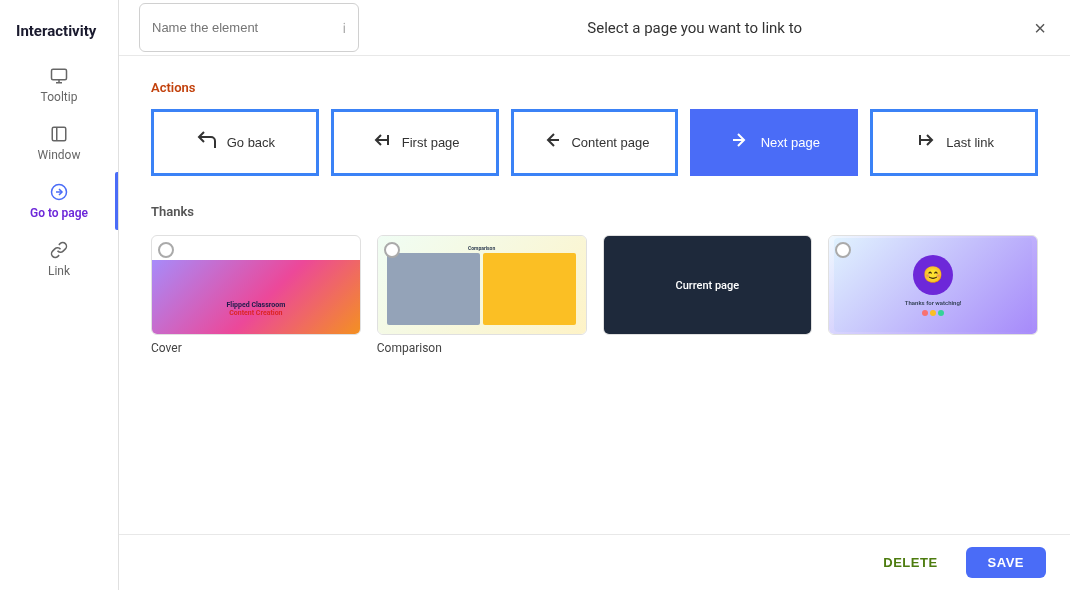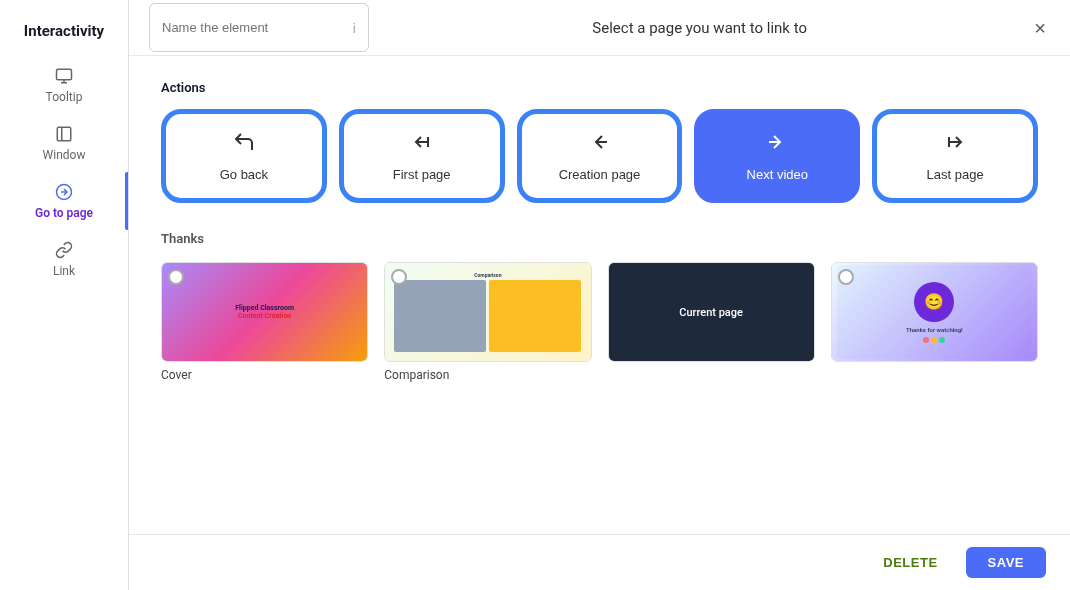--- a/index.html
+++ b/index.html
@@ -7,28 +7,27 @@
       font-family: -apple-system, BlinkMacSystemFont, 'Segoe UI', Roboto, sans-serif;
       background: #f0f2f7;
       width: 1070px;
       height: 590px;
       overflow: hidden;
       display: flex;
     }
 
     
     .sidebar {
-      width: 129px;
+      width: 119px;
       background: #fff;
       border-right: 1px solid #e0e0e0;
       display: flex;
       flex-direction: column;
       padding-top: 10px;
       flex-shrink: 0;
-      text-align: center;
     }
     .sidebar-title {
       font-size: 15px;
       font-weight: 700;
       color: #1a1a2e;
       padding: 12px 16px 16px;
     }
     .sidebar-item {
       display: flex;
       flex-direction: column;
@@ -122,40 +121,40 @@
     
     .content {
       flex: 1;
       overflow-y: auto;
       padding: 24px 32px;
     }
 
     .section-label {
       font-size: 13px;
       font-weight: 600;
-      color: #0f172a;
+      color: #c2410c;
       margin-bottom: 14px;
     }
 
     
     .actions-row {
       display: flex;
       gap: 12px;
       margin-bottom: 28px;
     }
     .action-btn {
       flex: 1;
       display: flex;
-      flex-direction: column;
+      flex-direction: row;
       align-items: center;
       justify-content: center;
       gap: 8px;
       padding: 16px 8px;
-      border: 5px solid #3b82f6;
-      border-radius: 20px;
+      border: 3px solid #3b82f6;
+      border-radius: 0;
       background: #fff;
       cursor: pointer;
       font-size: 13px;
       color: #333;
       transition: background 0.15s;
     }
     .action-btn.active {
       background: #4a6cf7;
       color: #fff;
       border-color: #4a6cf7;
@@ -207,20 +206,21 @@
     }
 
     
     .thumb-cover {
       width: 100%;
       height: 100%;
       background: linear-gradient(135deg, #a78bfa 0%, #ec4899 50%, #f59e0b 100%);
       display: flex;
       align-items: center;
       justify-content: center;
+      margin-top: 24px;
     }
     .thumb-cover-inner {
       color: white;
       font-size: 8px;
       text-align: center;
       padding: 4px;
     }
     .thumb-cover-inner .title-text {
       font-size: 7px;
       font-weight: bold;
@@ -399,42 +399,42 @@
         <span>First page</span>
       </button>
 
       <button class="action-btn">
         <span class="action-icon">
           <svg width="24" height="24" viewBox="0 0 24 24" fill="none" stroke="currentColor" stroke-width="2">
               <path d="M15 18l-6-6 6-6"></path>
               <line x1="9" y1="12" x2="20" y2="12"></line>
             </svg>
         </span>
-        <span>Creation page</span>
+        <span>Content page</span>
       </button>
 
       <button class="action-btn active">
         <span class="action-icon">
           <svg width="24" height="24" viewBox="0 0 24 24" fill="none" stroke="white" stroke-width="2">
               <path d="M9 18l6-6-6-6"></path>
               <line x1="15" y1="12" x2="4" y2="12"></line>
             </svg>
         </span>
-        <span>Next video</span>
+        <span>Next page</span>
       </button>
 
       <button class="action-btn">
         <span class="action-icon">
           <svg width="24" height="24" viewBox="0 0 24 24" fill="none" stroke="currentColor" stroke-width="2">
               <polyline points="13 17 18 12 13 7"></polyline>
               <path d="M6 7v10"></path>
               <line x1="18" y1="12" x2="6" y2="12"></line>
             </svg>
         </span>
-        <span>Last page</span>
+        <span>Last link</span>
       </button>
 
     </div>
 
     <div class="pages-label">Thanks</div>
     <div class="pages-grid">
 
       <div class="page-card">
         <div class="page-thumb">
           <div class="page-radio"></div>

